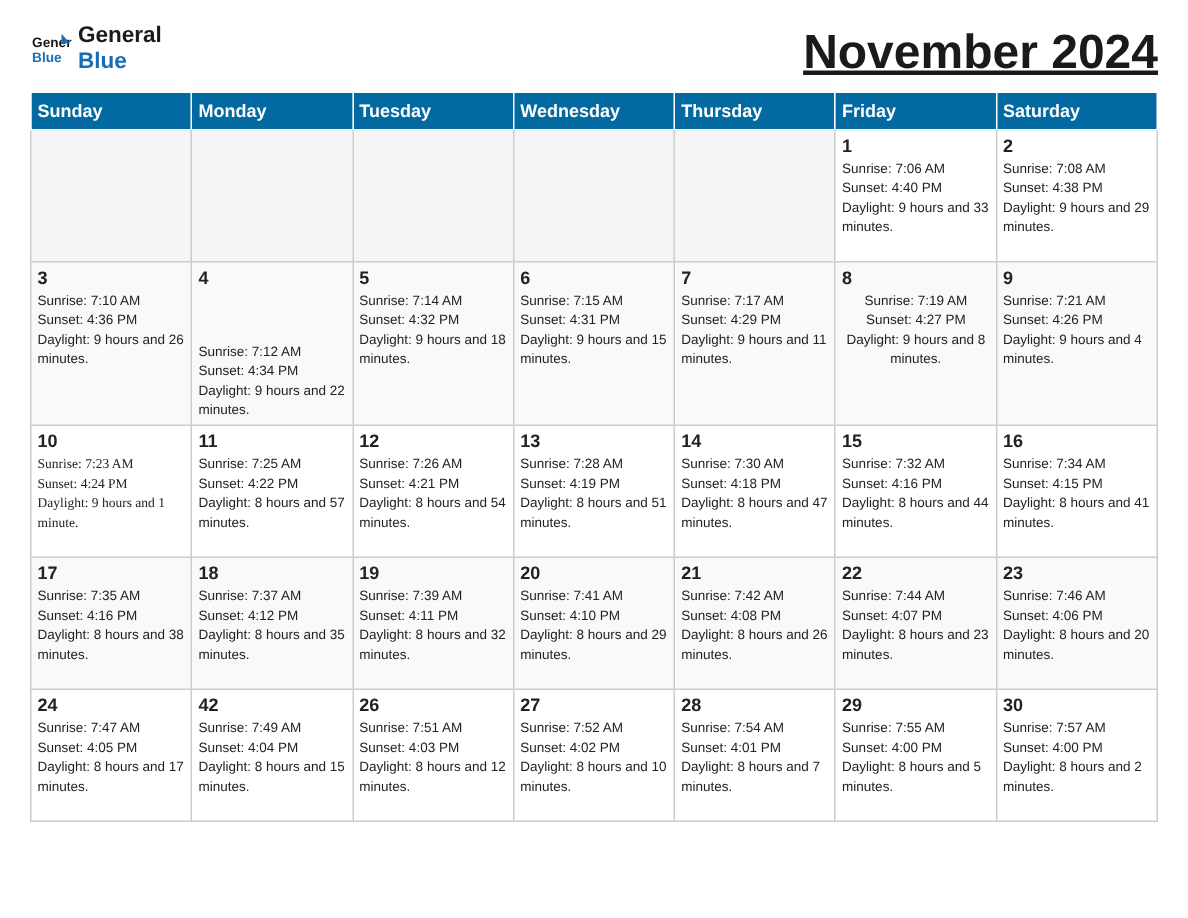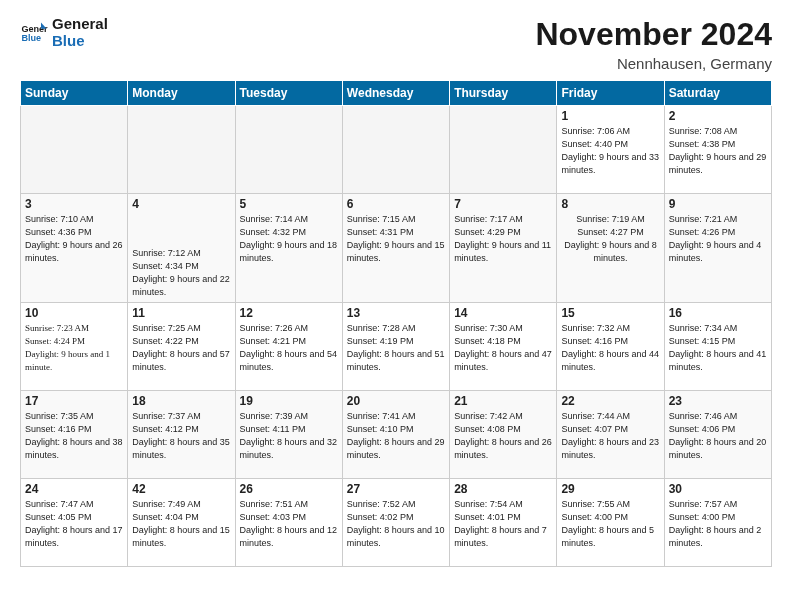--- a/index.html
+++ b/index.html
@@ -28,20 +28,21 @@
       width: 28px;
       height: 28px;
     }
     .title-block {
       text-align: right;
     }
     .month-title {
       font-size: 32px;
       font-weight: bold;
       color: #1a1a1a;
+      text-decoration: underline;
     }
     .location {
       font-size: 15px;
       color: #444;
       margin-top: 2px;
     }
     table {
       width: 100%;
       border-collapse: collapse;
       table-layout: fixed;
@@ -96,21 +97,20 @@
         <text x="2" y="32" font-size="13" font-weight="bold" fill="#1a6db5" font-family="Arial">Blue</text>
         <polygon points="30,5 38,14 30,14" fill="#1a6db5"></polygon>
       </svg>
       <div style="display:flex;flex-direction:column;line-height:1.1;">
         <span style="font-size:15px;font-weight:bold;color:#1a1a1a;">General</span>
         <span style="font-size:15px;font-weight:bold;color:#1a6db5;">Blue</span>
       </div>
     </div>
     <div class="title-block">
       <div class="month-title">November 2024</div>
-      <div class="location">Nennhausen, Germany</div>
     </div>
   </div>
 
   <table>
     <thead>
       <tr id="weekday-header">
       <th>Sunday</th>
           <th>Monday</th>
           <th>Tuesday</th>
           <th>Wednesday</th>

